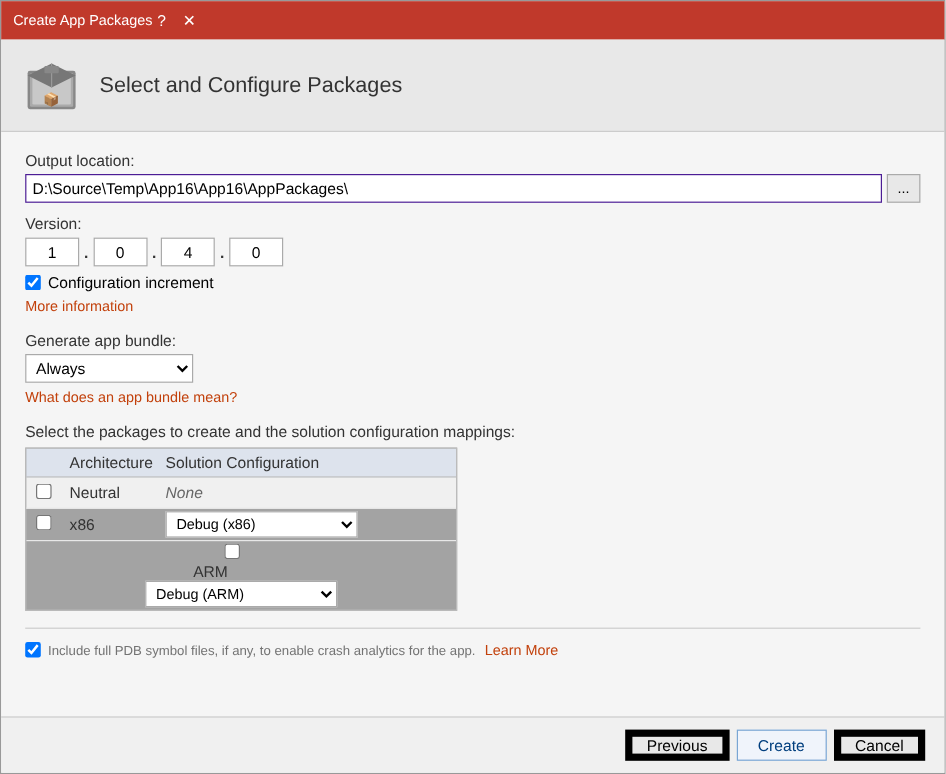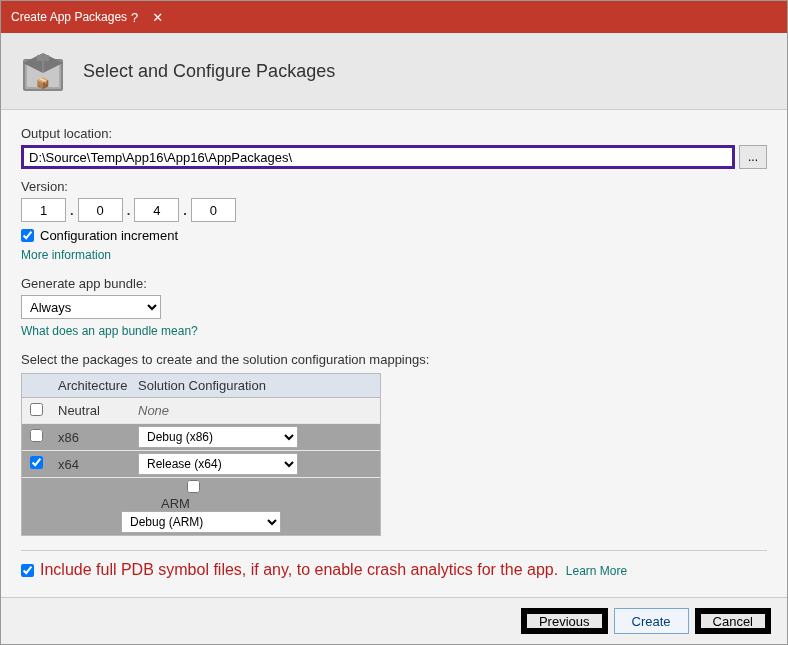--- a/index.html
+++ b/index.html
@@ -79,21 +79,21 @@
       margin-bottom: 4px;
       color: #333;
     }
     .input-row {
       display: flex;
       gap: 4px;
       margin-bottom: 10px;
     }
     .text-input {
       flex: 1;
-      border: 3px solid #4c1d95;
+      border: 1px solid #4c1d95;
       padding: 3px 5px;
       background: white;
       font-size: 13px;
       height: 24px;
     }
     .browse-btn {
       border: 1px solid #aaa;
       background: #e8e8e8;
       padding: 2px 8px;
       cursor: pointer;
@@ -119,21 +119,21 @@
       color: #333;
       font-weight: bold;
     }
     .checkbox-row {
       display: flex;
       align-items: center;
       gap: 6px;
       margin-bottom: 4px;
     }
     .link {
-      color: #0f766e;
+      color: #c2410c;
       text-decoration: none;
       cursor: pointer;
       font-size: 12px;
     }
     .section-gap { margin-top: 14px; }
     .dropdown-row {
       display: flex;
       align-items: center;
       gap: 8px;
       margin-bottom: 4px;
@@ -188,22 +188,22 @@
     }
     .footer-checkbox-row {
       margin-top: 14px;
       display: flex;
       align-items: center;
       gap: 6px;
       padding-top: 10px;
       border-top: 1px solid #ccc;
     }
     .footer-checkbox-text {
-      font-size: 16px;
-      color: #b91c1c;
+      font-size: 11px;
+      color: #737373;
     }
     .button-bar {
       display: flex;
       justify-content: flex-end;
       gap: 6px;
       padding: 10px 16px;
       border-top: 1px solid #ccc;
       background: #f0f0f0;
       flex-shrink: 0;
     }
@@ -314,32 +314,20 @@
         </div>
         <div class="col-arch">x86</div>
         <div class="col-config">
           <select class="row-select">
             <option>Debug (x86)</option>
             <option>Release (x86)</option>
           </select>
         </div>
       </div>
 
-      <div class="arch-row">
-        <div class="col-check">
-          <input type="checkbox" checked="" style="">
-        </div>
-        <div class="col-arch">x64</div>
-        <div class="col-config">
-          <select class="row-select">
-            <option>Debug (x64)</option>
-            <option selected="">Release (x64)</option>
-          </select>
-        </div>
-      </div>
 
       <div class="arch-row">
         <div class="col-check">
           <input type="checkbox" style="">
         </div>
         <div class="col-arch">ARM</div>
         <div class="col-config">
           <select class="row-select">
             <option selected="">Debug (ARM)</option>
             <option>Release (ARM)</option>

